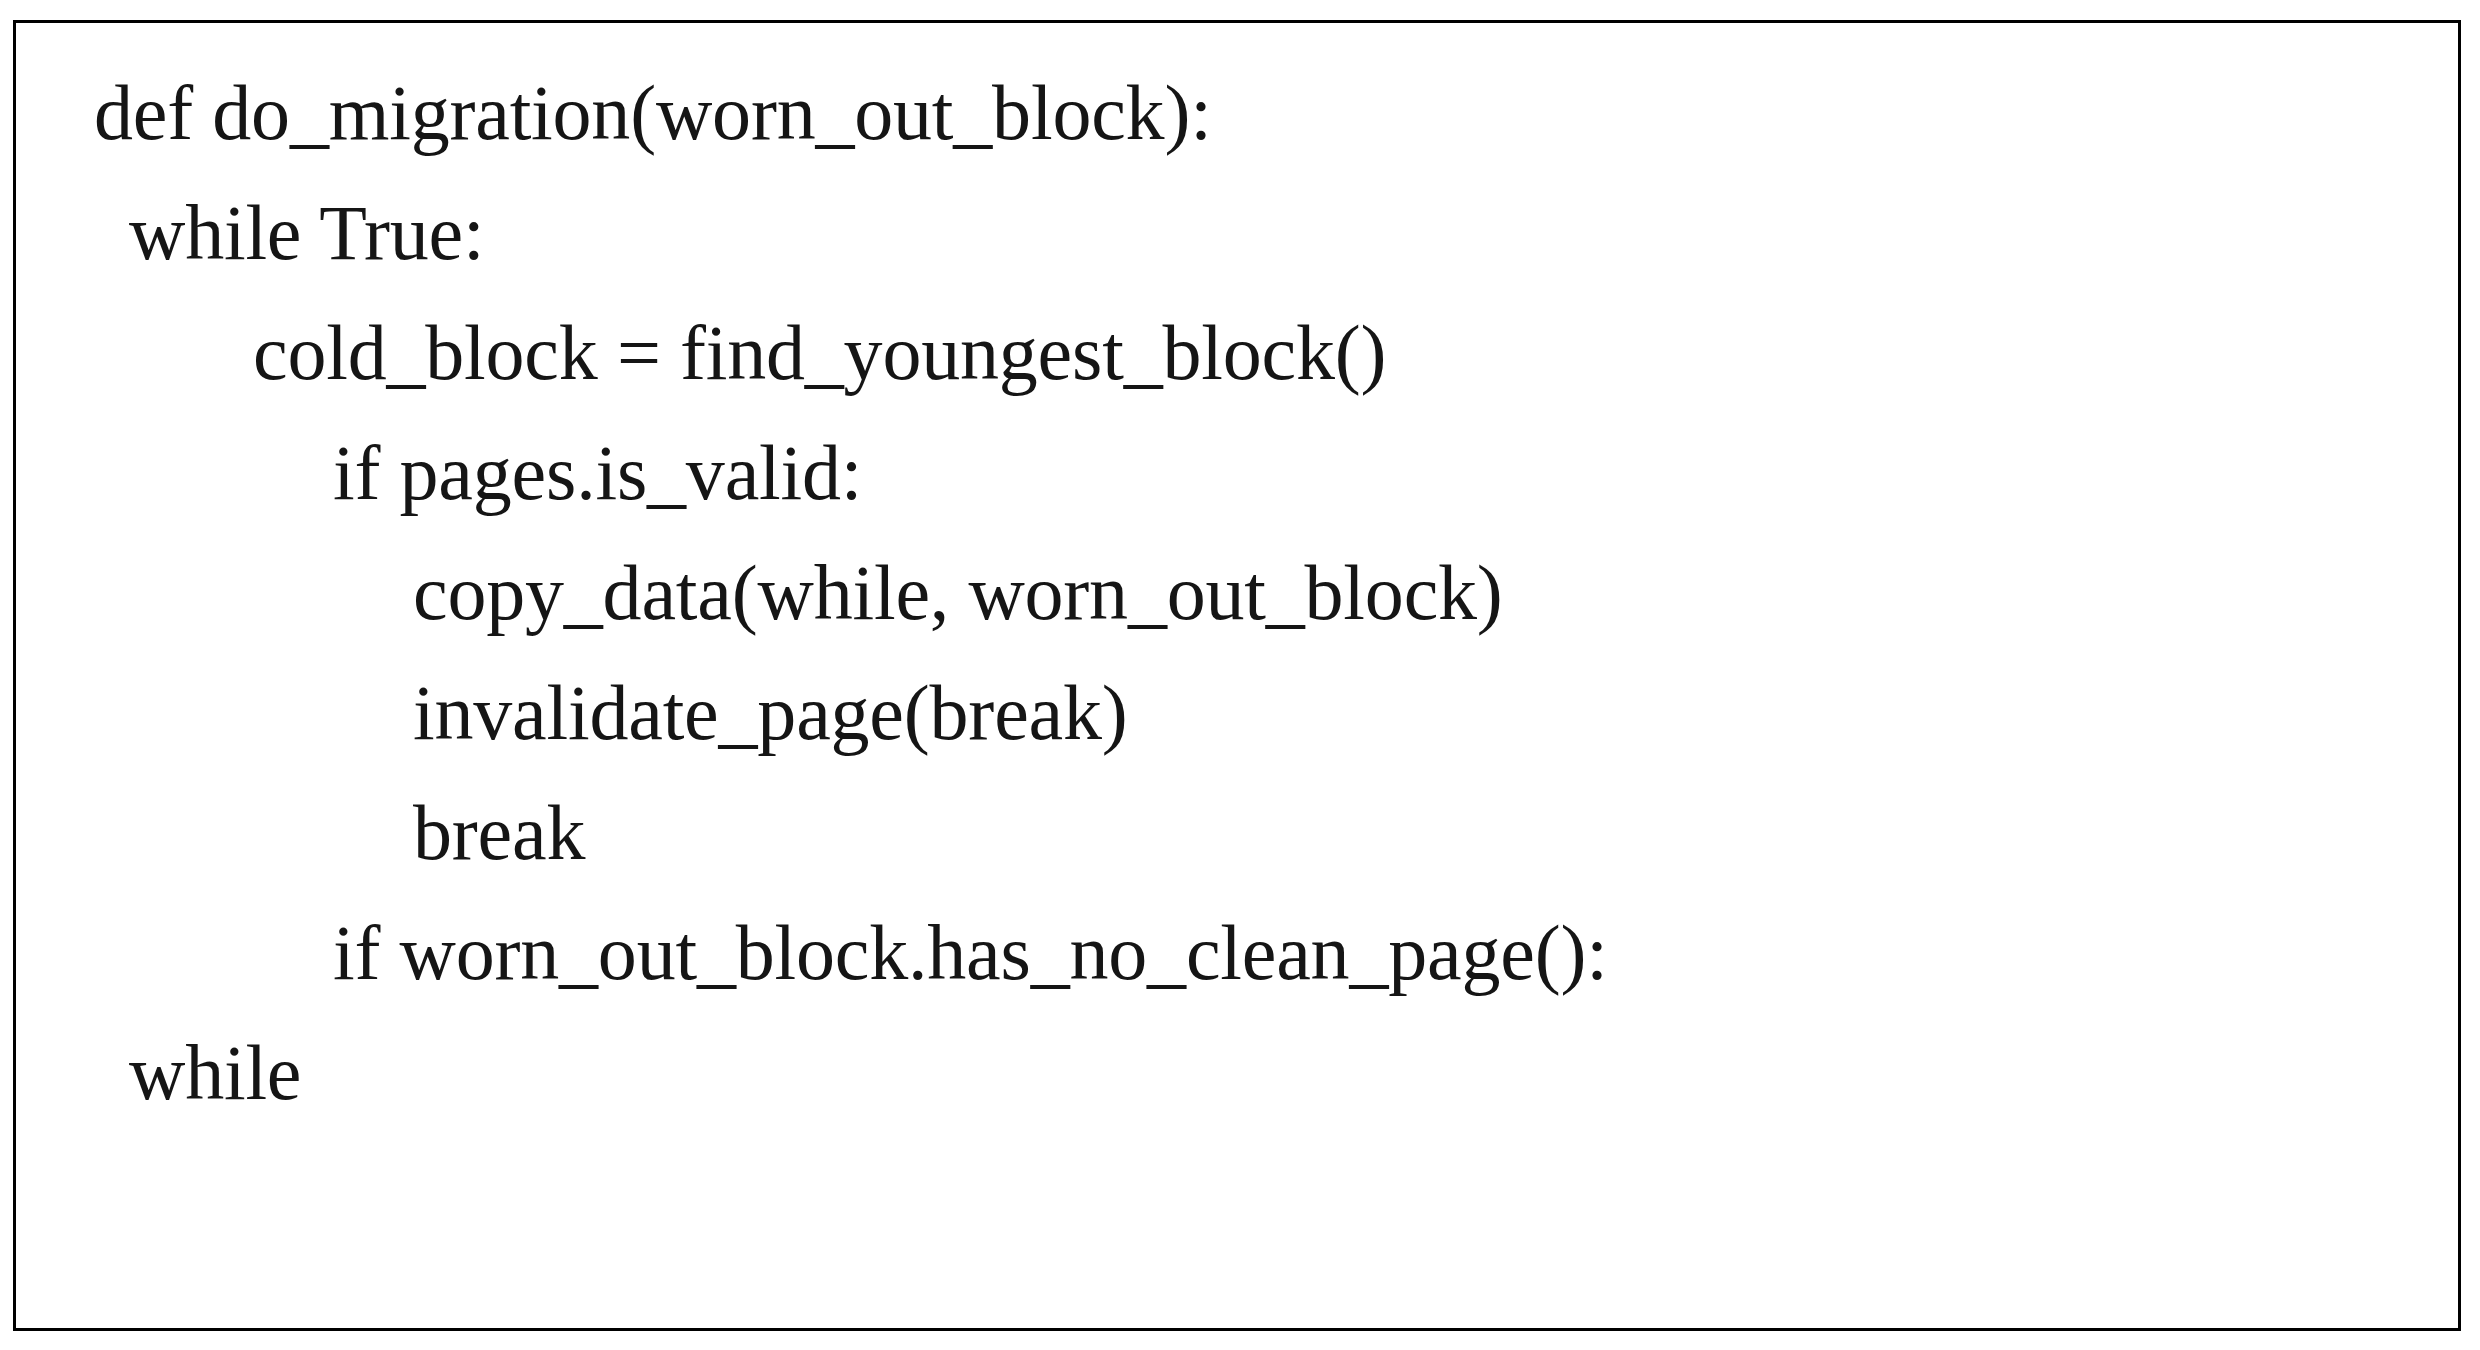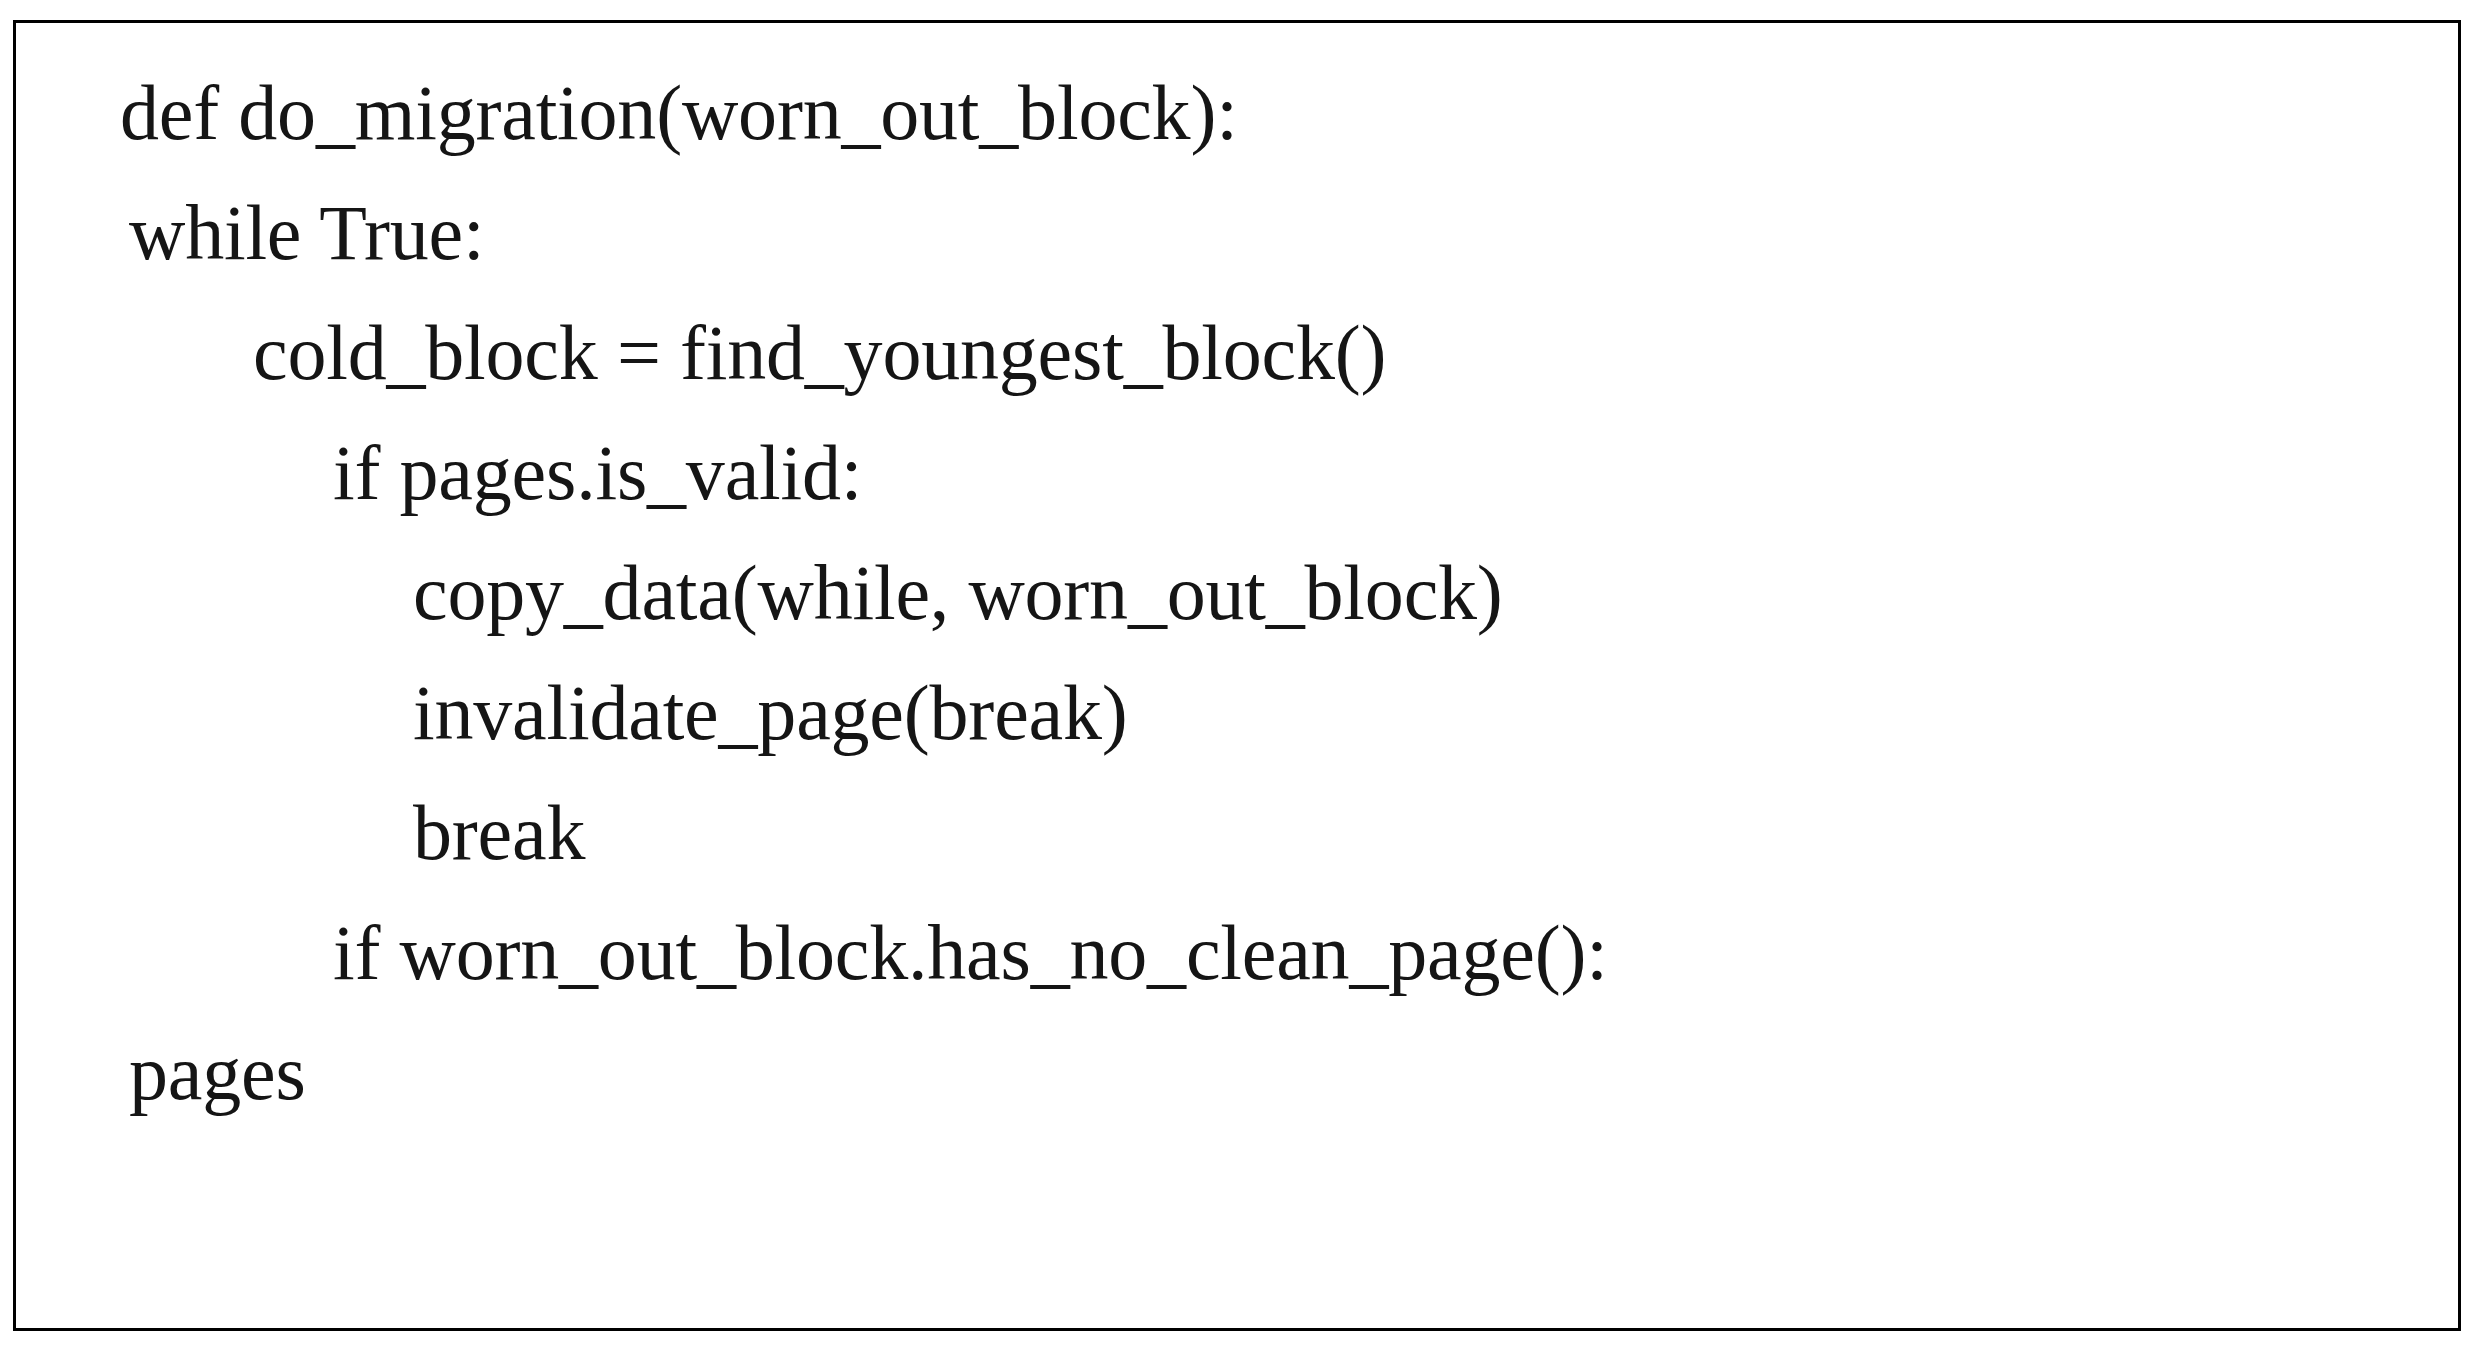--- a/index.html
+++ b/index.html
@@ -39,35 +39,35 @@
     display: block;
     height: 120px;
     line-height: 120px;
     font-size: 78px;
     color: #151515;
     white-space: pre;
     letter-spacing: -0.2px;
   }
 
   
-  .ind-0 { padding-left: 104px; }
+  .ind-0 { padding-left: 78px; }
   .ind-1 { padding-left: 113px; }
   .ind-2 { padding-left: 237px; font-family: Liberation Serif, serif; }
   .ind-3 { padding-left: 317px; }
   .ind-4 { padding-left: 397px; }
 </style>
 </head>
 <body>
 
 <div id="code-figure">
   <div id="code-listing">
 
   <span class="code-line ind-0">def do_migration(worn_out_block):</span>
       <span class="code-line ind-1">while True:</span>
       <span class="code-line ind-2">cold_block = find_youngest_block()</span>
       <span class="code-line ind-3">if pages.is_valid:</span>
       <span class="code-line ind-4">copy_data(while, worn_out_block)</span>
       <span class="code-line ind-4">invalidate_page(break)</span>
       <span class="code-line ind-4">break</span>
       <span class="code-line ind-3">if worn_out_block.has_no_clean_page():</span>
-      <span class="code-line ind-1">pages</span>
+      <span class="code-line ind-1">while</span>
     </div>
 </div>
 
 </body></html>

